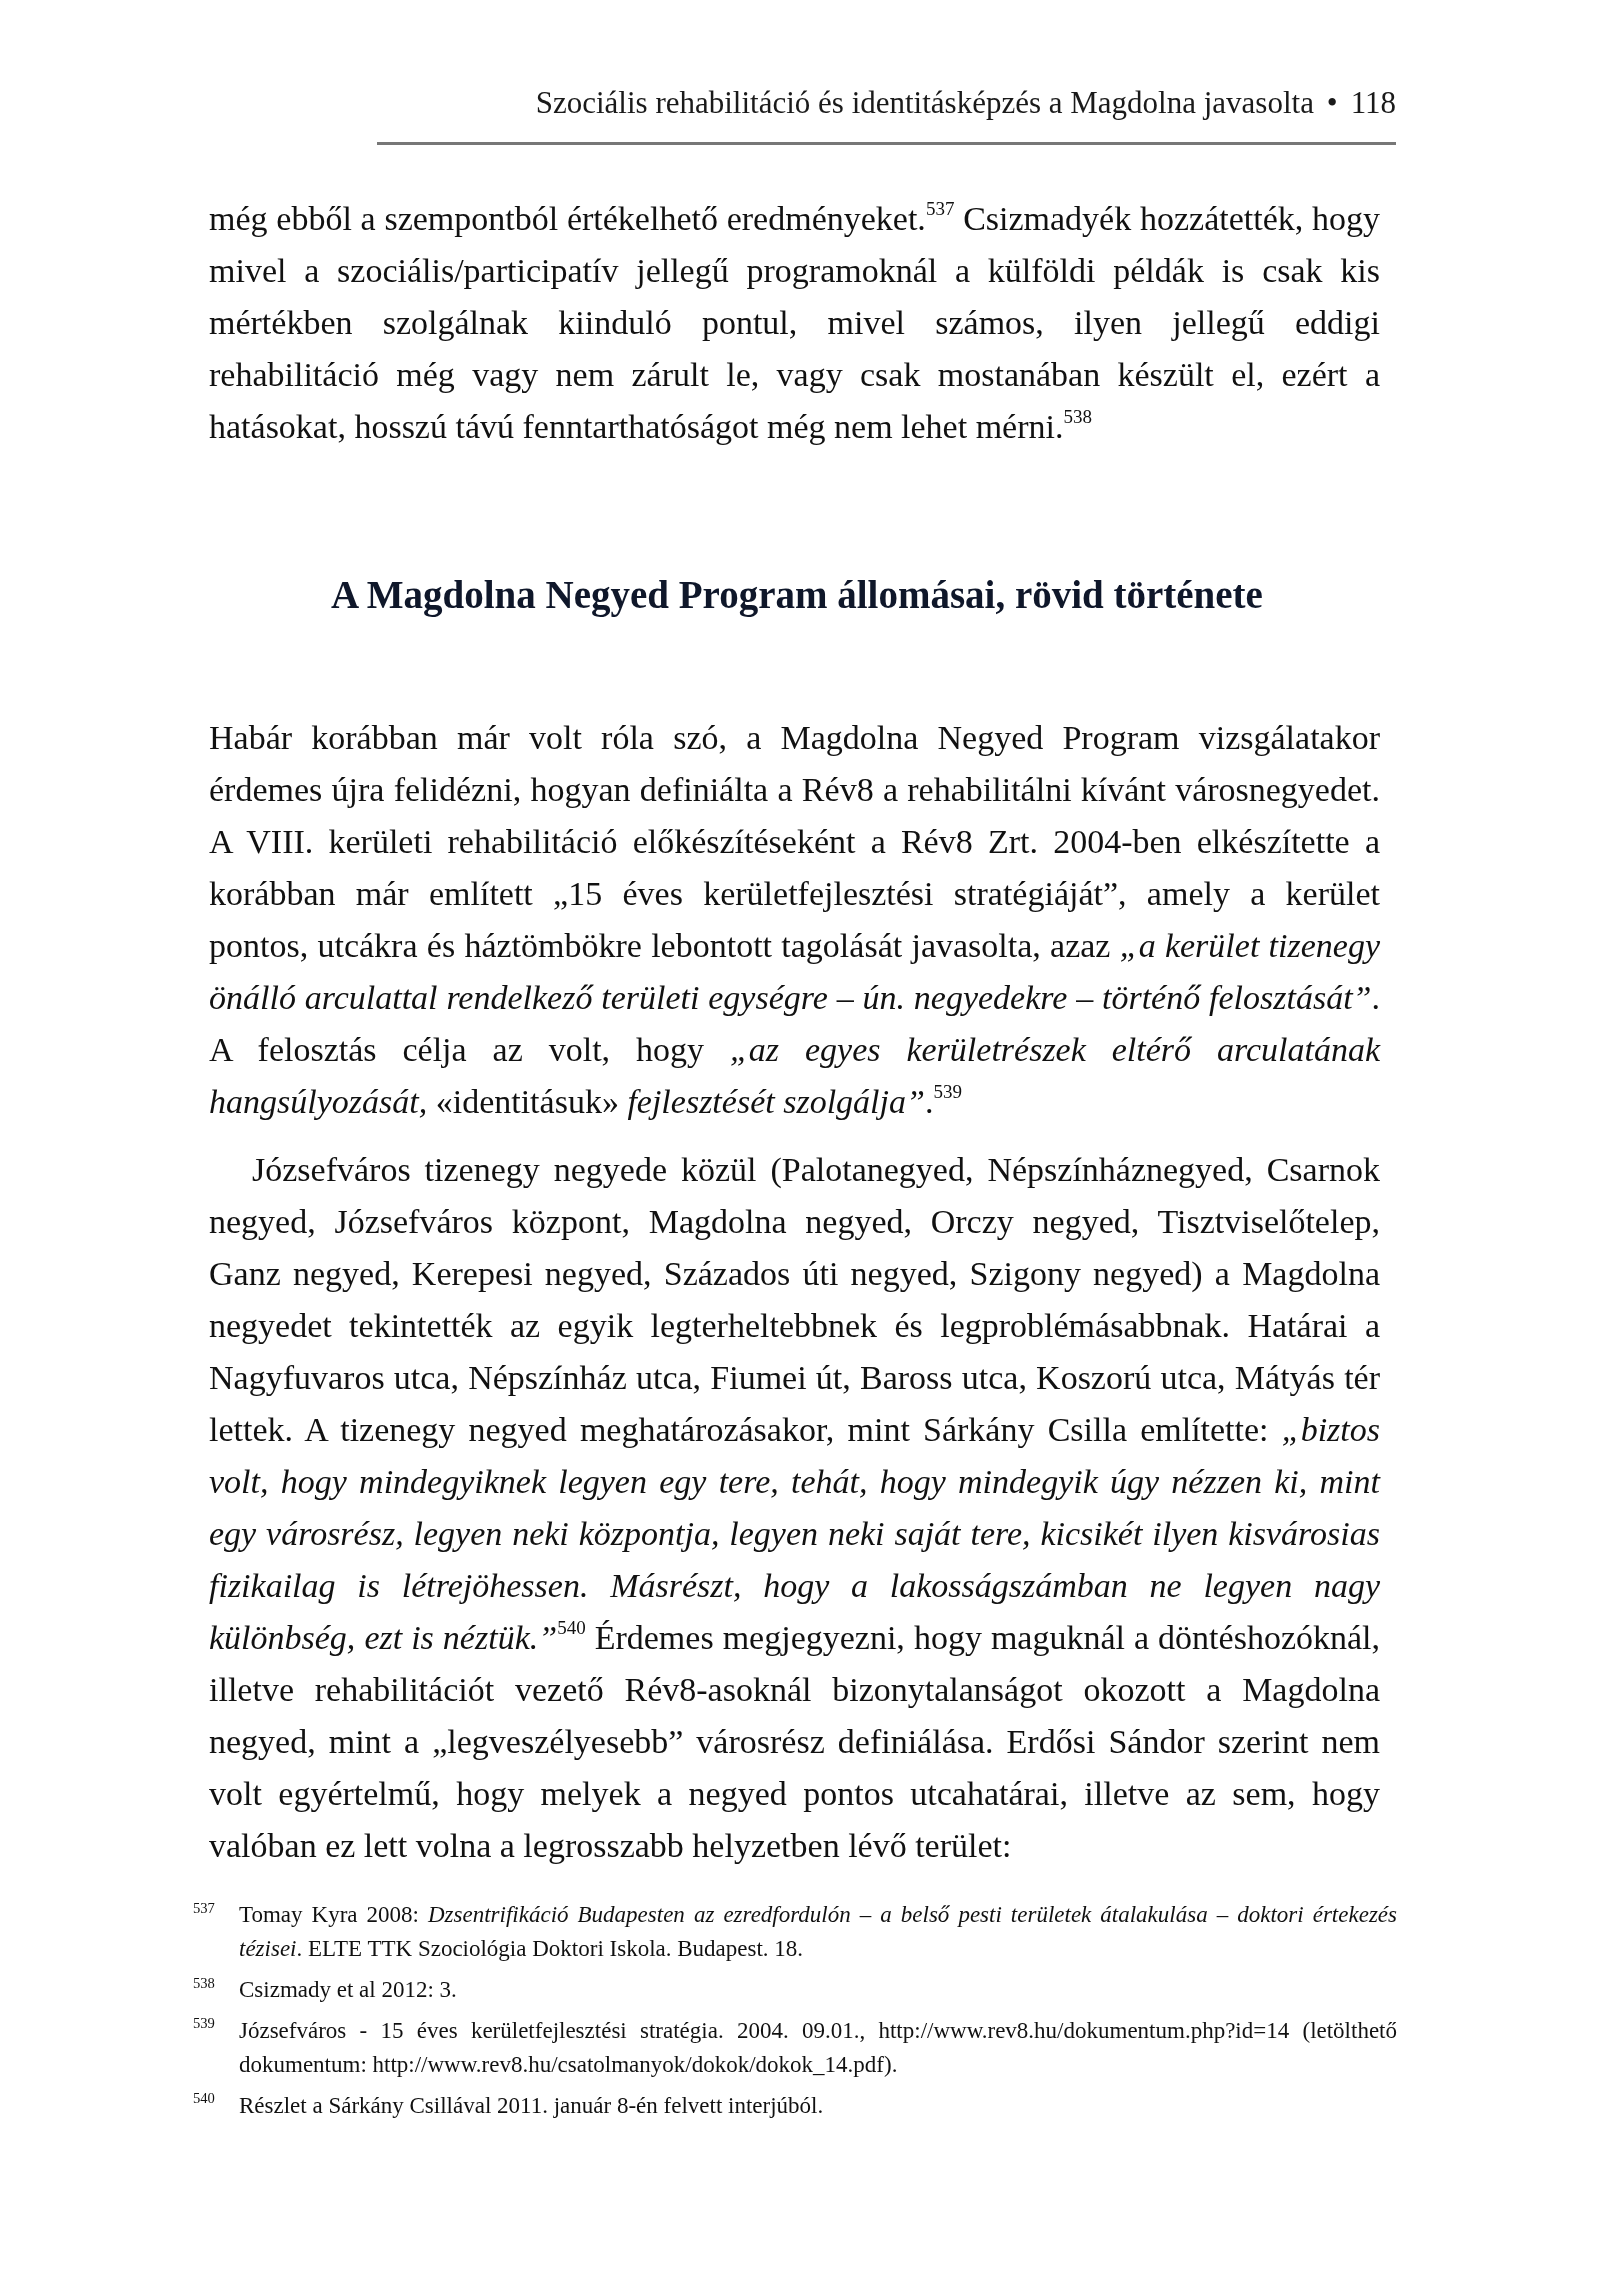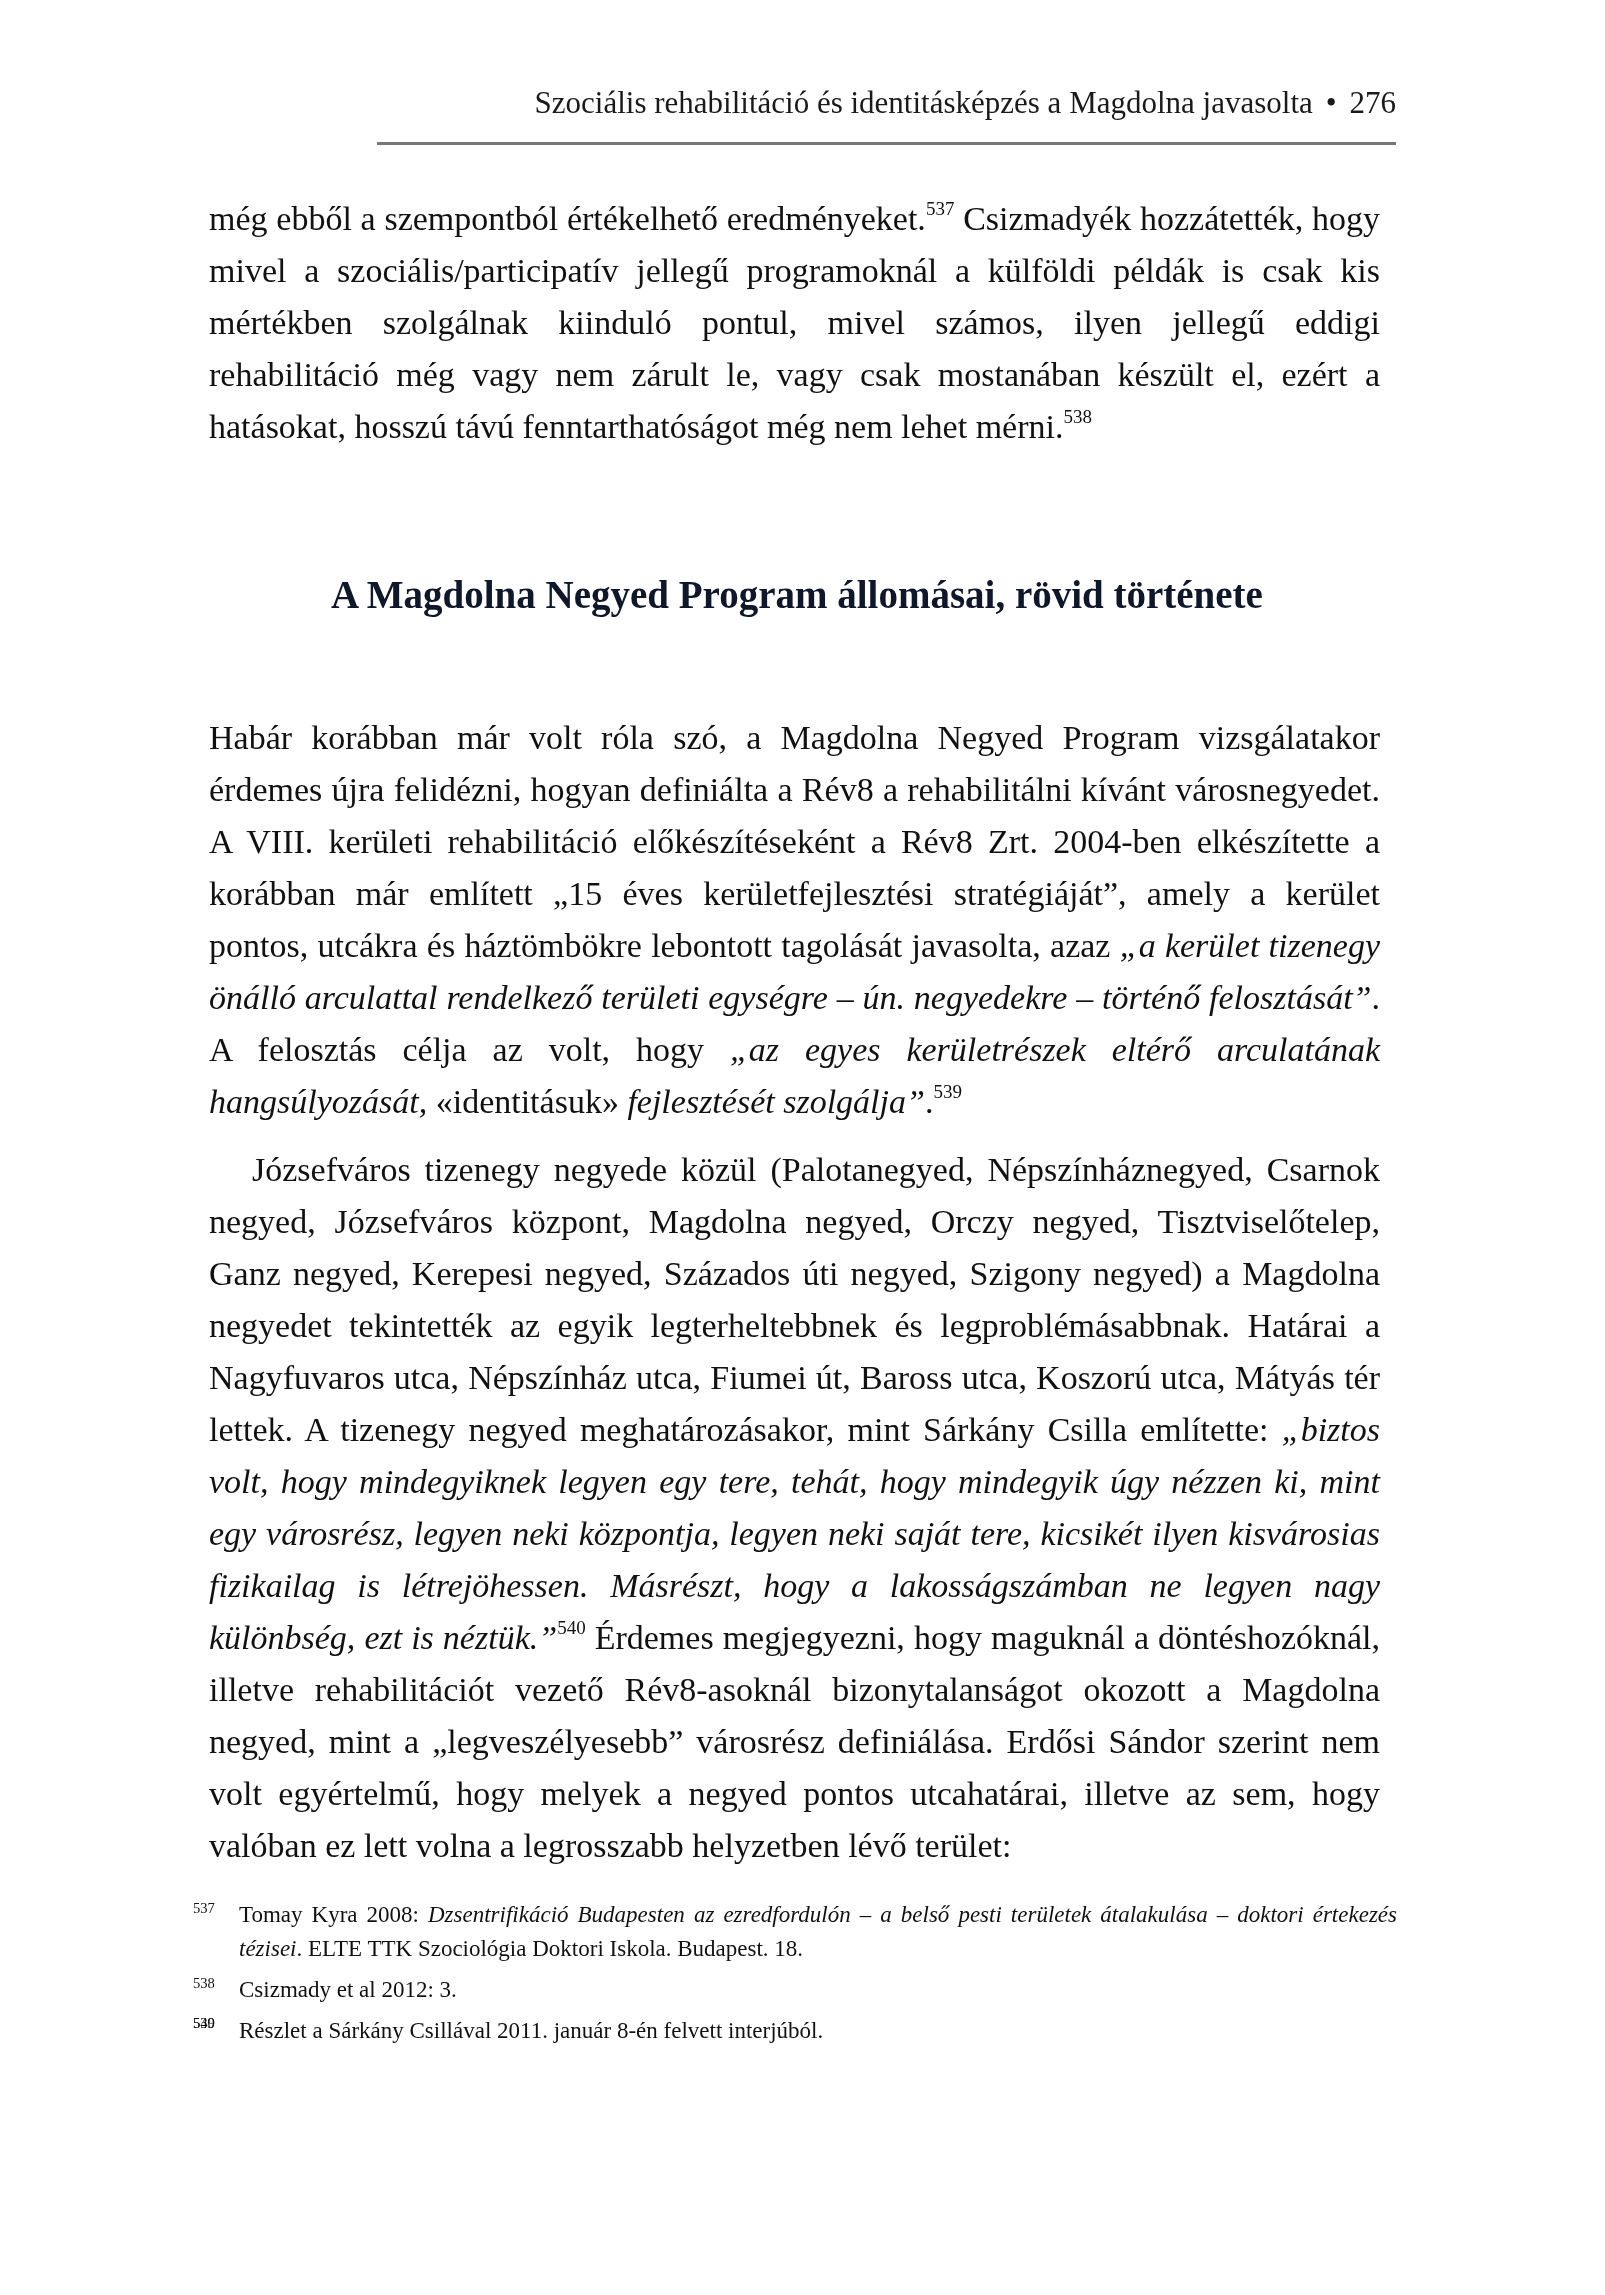--- a/index.html
+++ b/index.html
@@ -89,21 +89,21 @@
       line-height: 26px;
     }
     .footnote i { font-style: italic; }
   </style>
 </head>
 <body>
 
 <div class="page-header">
   <span>Szociális rehabilitáció és identitásképzés a Magdolna javasolta</span>
   <span class="bullet">•</span>
-  <span>276</span>
+  <span>118</span>
 </div>
 <div class="header-rule"></div>
 
 <div class="body-text" id="para-top">
   <p><span>még ebből a szempontból értékelhető eredményeket.</span><sup class="fnref">537</sup><span> Csizmadyék hozzátették, hogy mivel a szociális/participatív jellegű programoknál a külföldi példák is csak kis mértékben szolgálnak kiinduló pontul, mivel számos, ilyen jellegű eddigi rehabilitáció még vagy nem zárult le, vagy csak mostanában készült el, ezért a hatásokat, hosszú távú fenntarthatóságot még nem lehet mérni.</span><sup class="fnref">538</sup></p>
 </div>
 
 <h2 class="section-heading">A Magdolna Negyed Program állomásai, rövid története</h2>
 
 <div class="body-text" id="main-body">
@@ -115,19 +115,20 @@
   <div class="footnote">
     <span class="fn-num">537</span>
     <span>Tomay Kyra 2008: </span><i>Dzsentrifikáció Budapesten az ezredfordulón – a belső pesti területek átalakulása – doktori értekezés tézisei</i><span>. ELTE TTK Szociológia Doktori Iskola. Budapest. 18.</span>
   </div>
   <div class="footnote">
     <span class="fn-num">538</span>
     <span>Csizmady et al 2012: 3.</span>
   </div>
   <div class="footnote">
     <span class="fn-num">539</span>
+    <span>Józsefváros - 15 éves kerületfejlesztési stratégia. 2004. 09.01., http://www.rev8.hu/dokumentum.php?id=14 (letölthető dokumentum: http://www.rev8.hu/csatolmanyok/dokok/dokok_14.pdf).</span>
   </div>
   <div class="footnote">
     <span class="fn-num">540</span>
     <span>Részlet a Sárkány Csillával 2011. január 8-én felvett interjúból.</span>
   </div>
 </div>
 
 
 </body></html>

